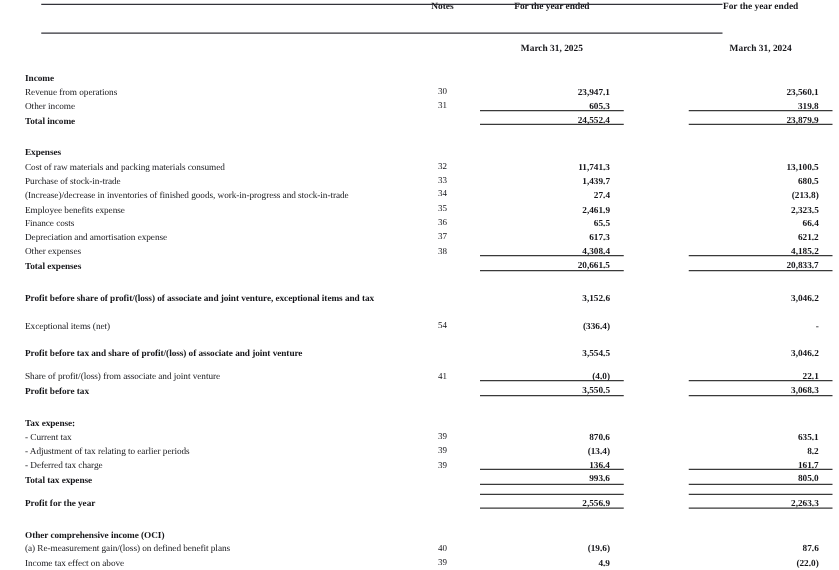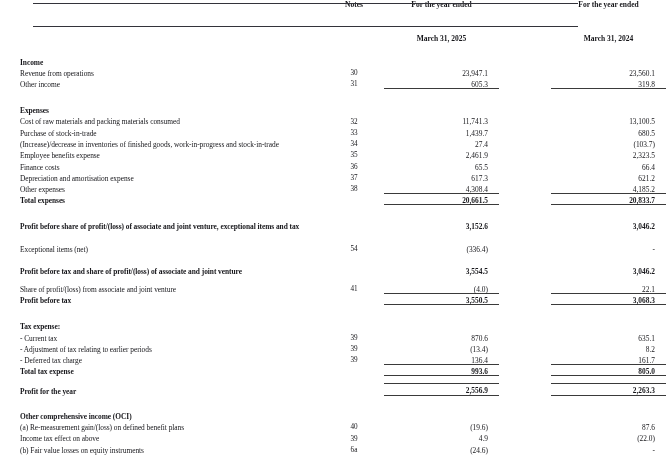--- a/index.html
+++ b/index.html
@@ -48,20 +48,21 @@
   }
   .notes {
     text-align: center;
     font-size: 7.2px;
   }
   .num {
     text-align: right;
     padding-right: 11px;
     white-space: nowrap;
     font-size: 7.4px;
+    font-weight: bold;
   }
   .num2 { padding-right: 11px; }
 
   tr.r { height: 11.3px; }
   tr.r-tight { height: 10.6px; }
   tr.spacer-sm td { height: 7px; }
   tr.spacer-md td { height: 11px; }
   tr.spacer-lg td { height: 14px; }
 
   .b { font-weight: bold; }
@@ -178,20 +179,29 @@
     </tr>
     <tr class="r">
       <td class="lbl">Other income</td>
       <td class="notes">31</td>
       <td></td>
       <td class="num rule-bottom">605.3</td>
       <td></td>
       <td class="num num2 rule-bottom">319.8</td>
       <td></td>
     </tr>
+    <tr class="r">
+      <td class="lbl b">Total income</td>
+      <td class="notes"></td>
+          <td></td>
+      <td class="num b rule-bottom">24,552.4</td>
+      <td></td>
+      <td class="num num2 b rule-bottom">23,879.9</td>
+      <td></td>
+    </tr>
 
     <tr class="spacer-lg">
           <td colspan="7"></td>
         </tr>
 
     <tr class="r">
       <td class="lbl b">Expenses</td>
       <td class="notes"></td>
           <td></td>
       <td class="num"></td>
@@ -216,21 +226,21 @@
       <td></td>
       <td class="num num2">680.5</td>
       <td></td>
     </tr>
     <tr class="r">
       <td class="lbl">(Increase)/decrease in inventories of finished goods, work-in-progress and stock-in-trade</td>
       <td class="notes">34</td>
       <td></td>
       <td class="num">27.4</td>
       <td></td>
-      <td class="num num2">(103.7)</td>
+      <td class="num num2">(213.8)</td>
       <td></td>
     </tr>
     <tr class="r">
       <td class="lbl">Employee benefits expense</td>
       <td class="notes">35</td>
       <td></td>
       <td class="num">2,461.9</td>
       <td></td>
       <td class="num num2">2,323.5</td>
       <td></td>

